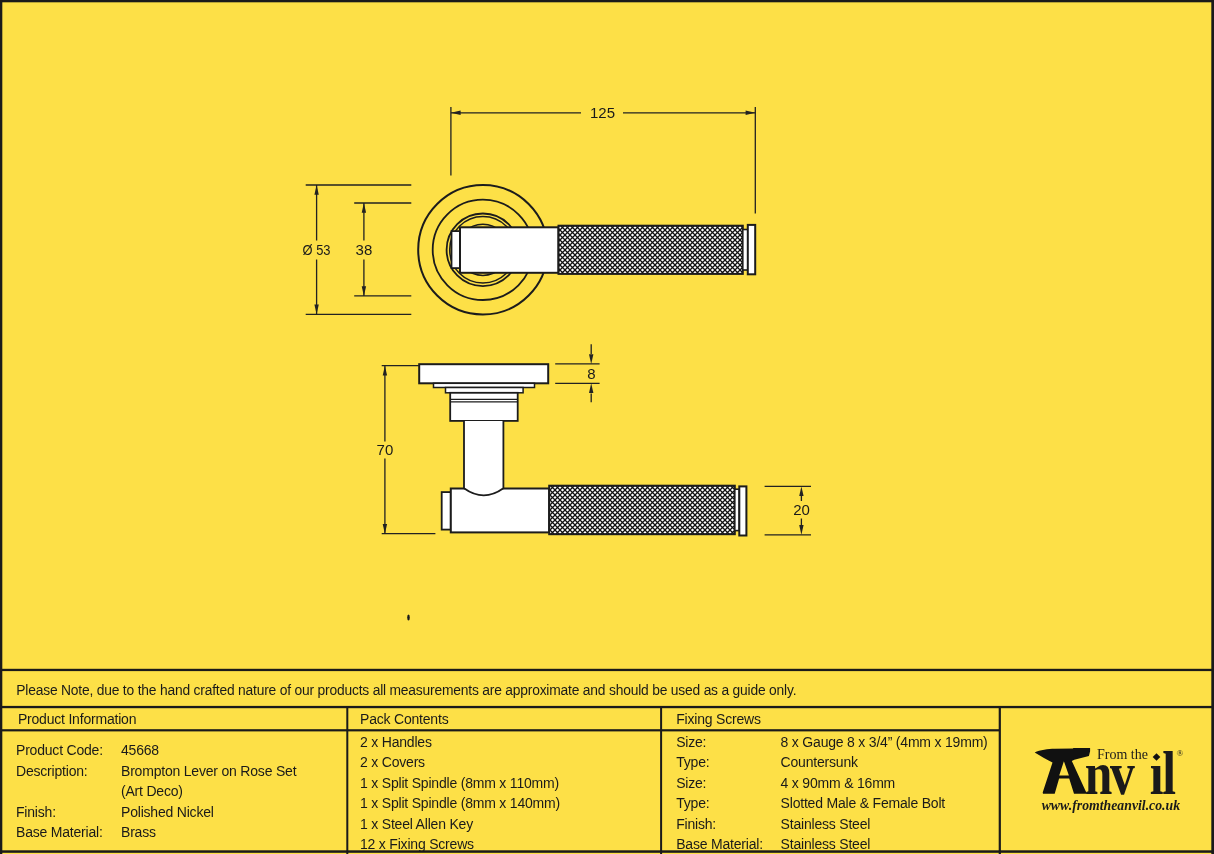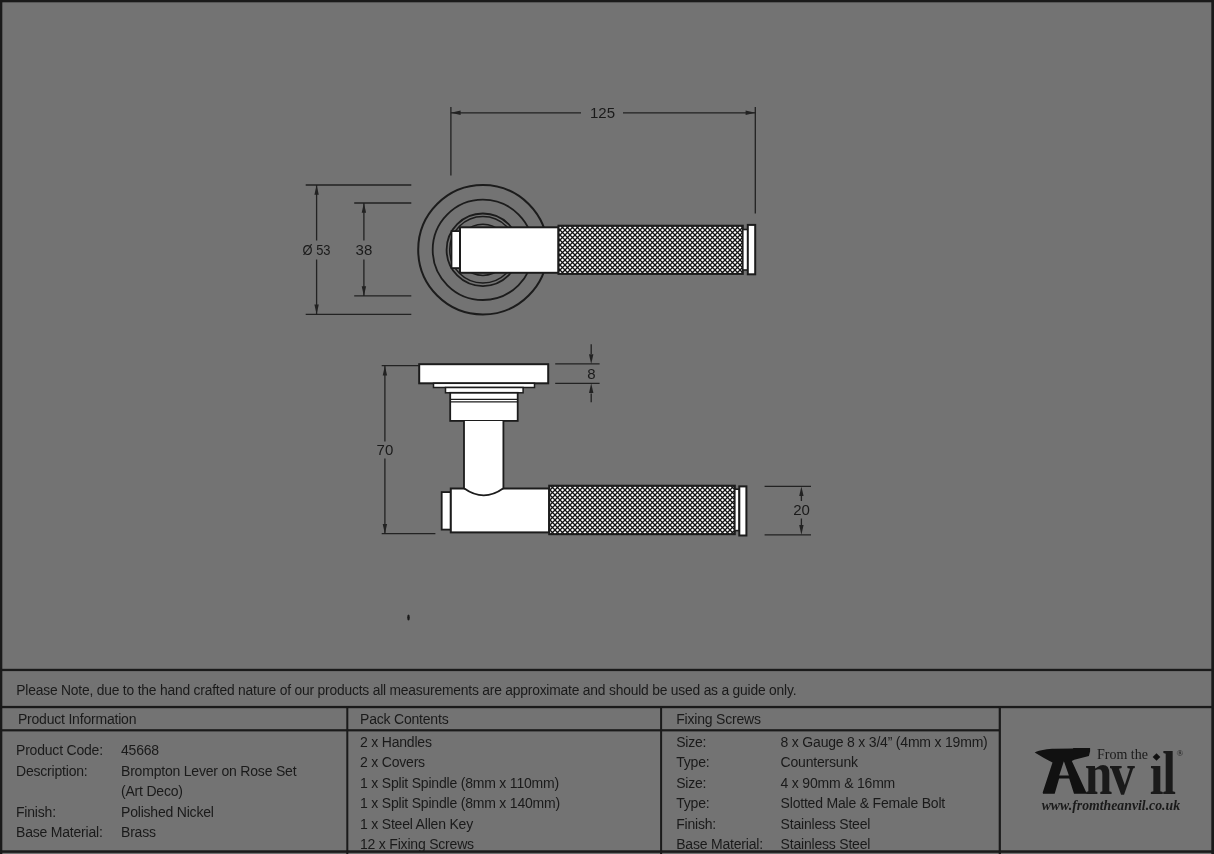--- a/index.html
+++ b/index.html
@@ -1,16 +1,16 @@
 <!DOCTYPE html>
 <html><head>
 <meta charset="utf-8">
 <style>
   html,body{margin:0;padding:0;background:#fff;}
-  #page{position:relative;width:1214px;height:854px;background:#737373;overflow:hidden;}
+  #page{position:relative;width:1214px;height:854px;background:#fde047;overflow:hidden;}
   svg{position:absolute;left:0;top:0;}
   text{font-family:"Liberation Sans", sans-serif;fill:#1a1a1a;}
   .dim{font-size:15px;}
   .tbl{font-size:14px;letter-spacing:-0.2px;}
 </style>
 </head>
 <body>
 <div id="page">
 <svg width="1214" height="854" viewBox="0 0 1214 854">
 <defs>

